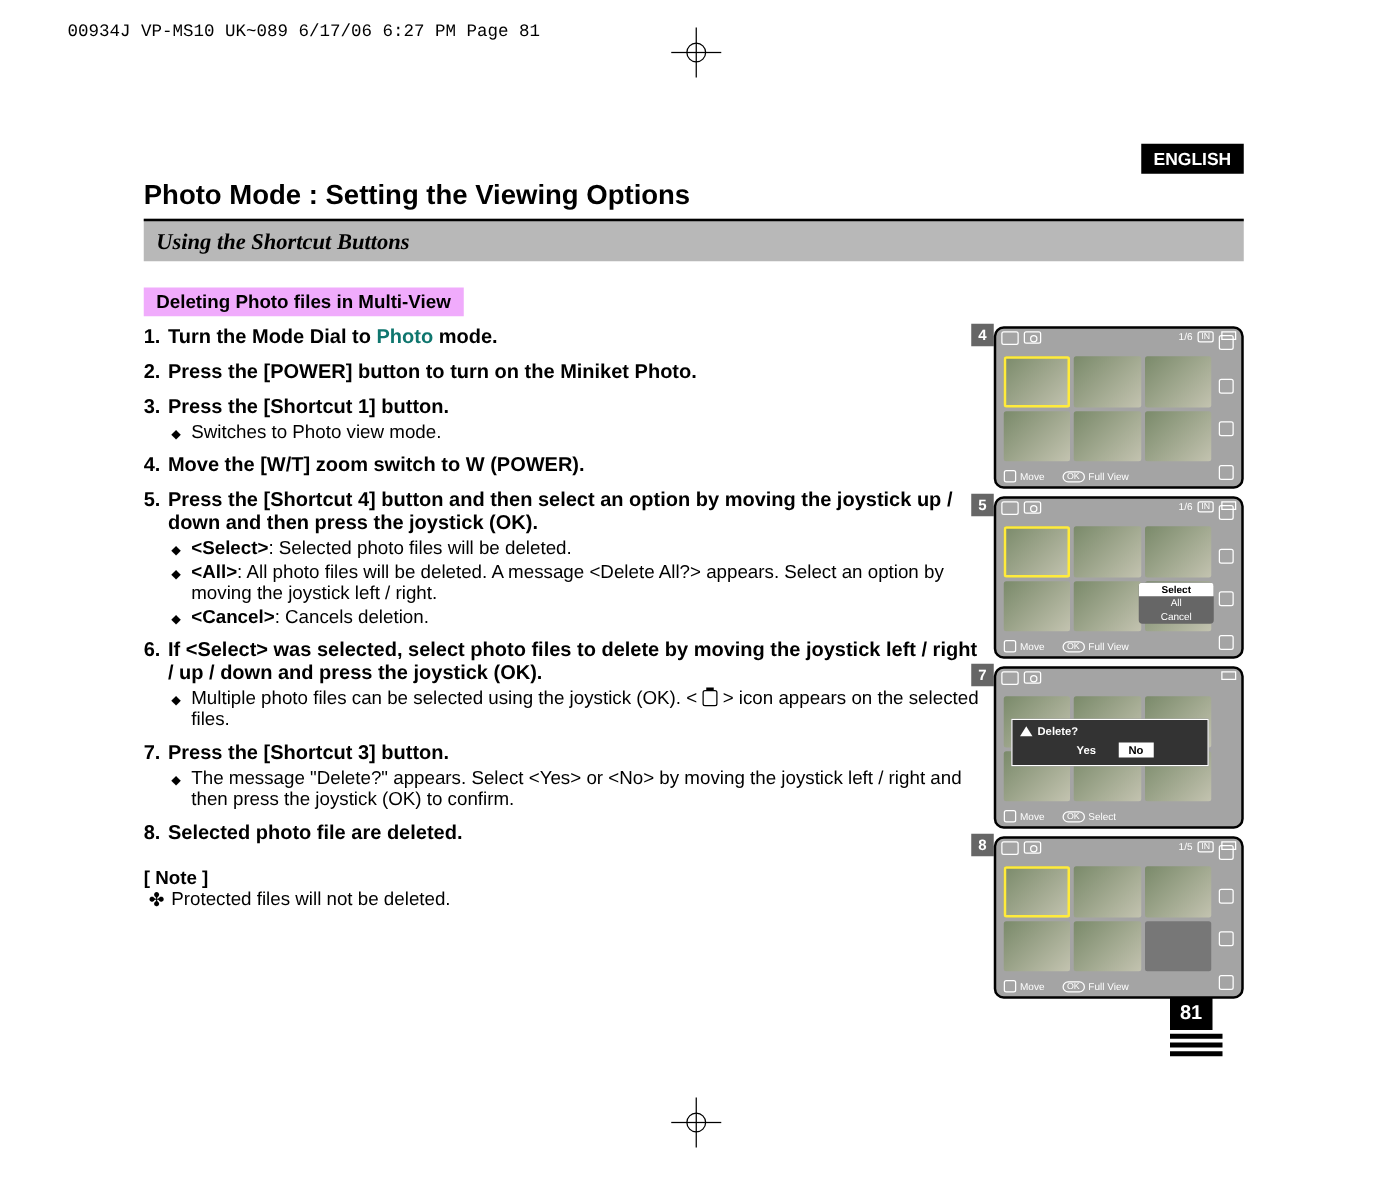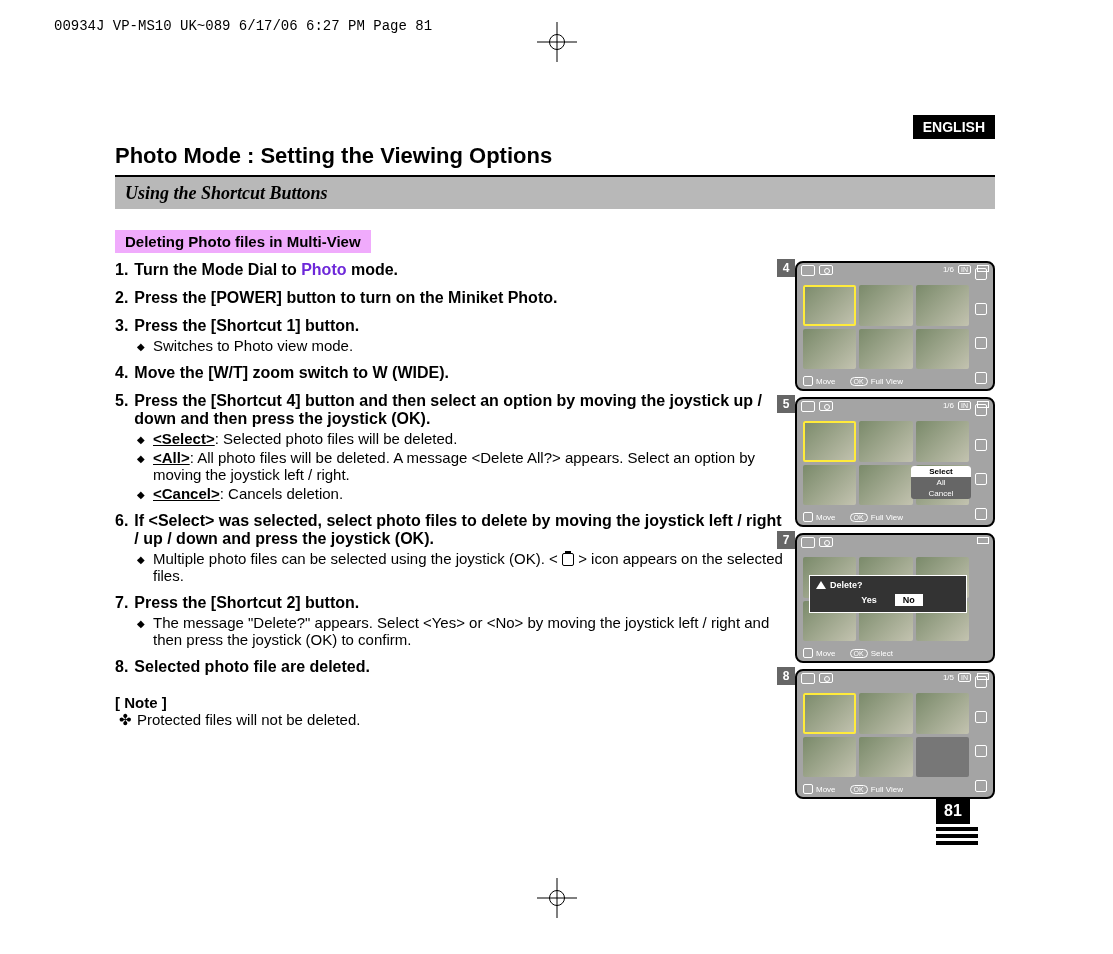--- a/index.html
+++ b/index.html
@@ -96,25 +96,25 @@
     gap: 10px;
     margin-top: 8px;
   }
   .text-col { flex: 1; }
   .fig-col { width: 200px; flex-shrink: 0; }
 
   ol.steps { list-style: none; }
   ol.steps > li { margin-bottom: 10px; }
   .step-head { font-weight: bold; font-size: 16px; margin-bottom: 2px; display: flex; }
   .step-num { margin-right: 6px; }
-  .step-head em { font-style: normal; color: #6d28d9; }
+  .step-head em { font-style: normal; color: #0f766e; }
   ul.sub { list-style: none; margin-left: 22px; }
   ul.sub > li { position: relative; padding-left: 16px; margin-bottom: 2px; font-size: 15px; }
   ul.sub > li::before { content: "◆"; position: absolute; left: 0; font-size: 10px; top: 4px; }
-  .b { font-weight: bold; text-decoration: underline; }
+  .b { font-weight: bold; }
 
   .note-head { font-weight: bold; margin-top: 18px; }
   .note-item { position: relative; padding-left: 18px; margin-left: 4px; font-size: 15px; }
   .note-item::before { content: "✤"; position: absolute; left: 0; top: 0; }
 
   .page-number {
     position: absolute;
     right: 17px;
     bottom: -40px;
     width: 42px;
@@ -262,21 +262,21 @@
               <span class="step-num">3.</span>
             <span>Press the [Shortcut 1] button.</span>
             </div>
           <ul class="sub">
               <li>Switches to Photo view mode.</li>
             </ul>
         </li>
         <li>
           <div class="step-head">
               <span class="step-num">4.</span>
-            <span>Move the [W/T] zoom switch to W (WIDE).</span>
+            <span>Move the [W/T] zoom switch to W (POWER).</span>
             </div>
         </li>
         <li>
           <div class="step-head">
               <span class="step-num">5.</span>
             <span>Press the [Shortcut 4] button and then select an option by moving the joystick up / down and then press the joystick (OK).</span>
             </div>
           <ul class="sub">
             <li><span class="b">&lt;Select&gt;</span><span>: Selected photo files will be deleted.</span></li>
             <li><span class="b">&lt;All&gt;</span><span>: All photo files will be deleted. A message &lt;Delete All?&gt; appears. Select an option by moving the joystick left / right.</span></li>
@@ -290,21 +290,21 @@
             </div>
           <ul class="sub">
             <li>
               <span>Multiple photo files can be selected using the joystick (OK). &lt; </span><span class="inline-trash"></span><span> &gt; icon appears on the selected files.</span>
             </li>
           </ul>
         </li>
         <li>
           <div class="step-head">
               <span class="step-num">7.</span>
-            <span>Press the [Shortcut 2] button.</span>
+            <span>Press the [Shortcut 3] button.</span>
             </div>
           <ul class="sub">
             <li>The message "Delete?" appears. Select &lt;Yes&gt; or &lt;No&gt; by moving the joystick left / right and then press the joystick (OK) to confirm.</li>
           </ul>
         </li>
         <li>
           <div class="step-head">
               <span class="step-num">8.</span>
             <span>Selected photo file are deleted.</span>
             </div>

